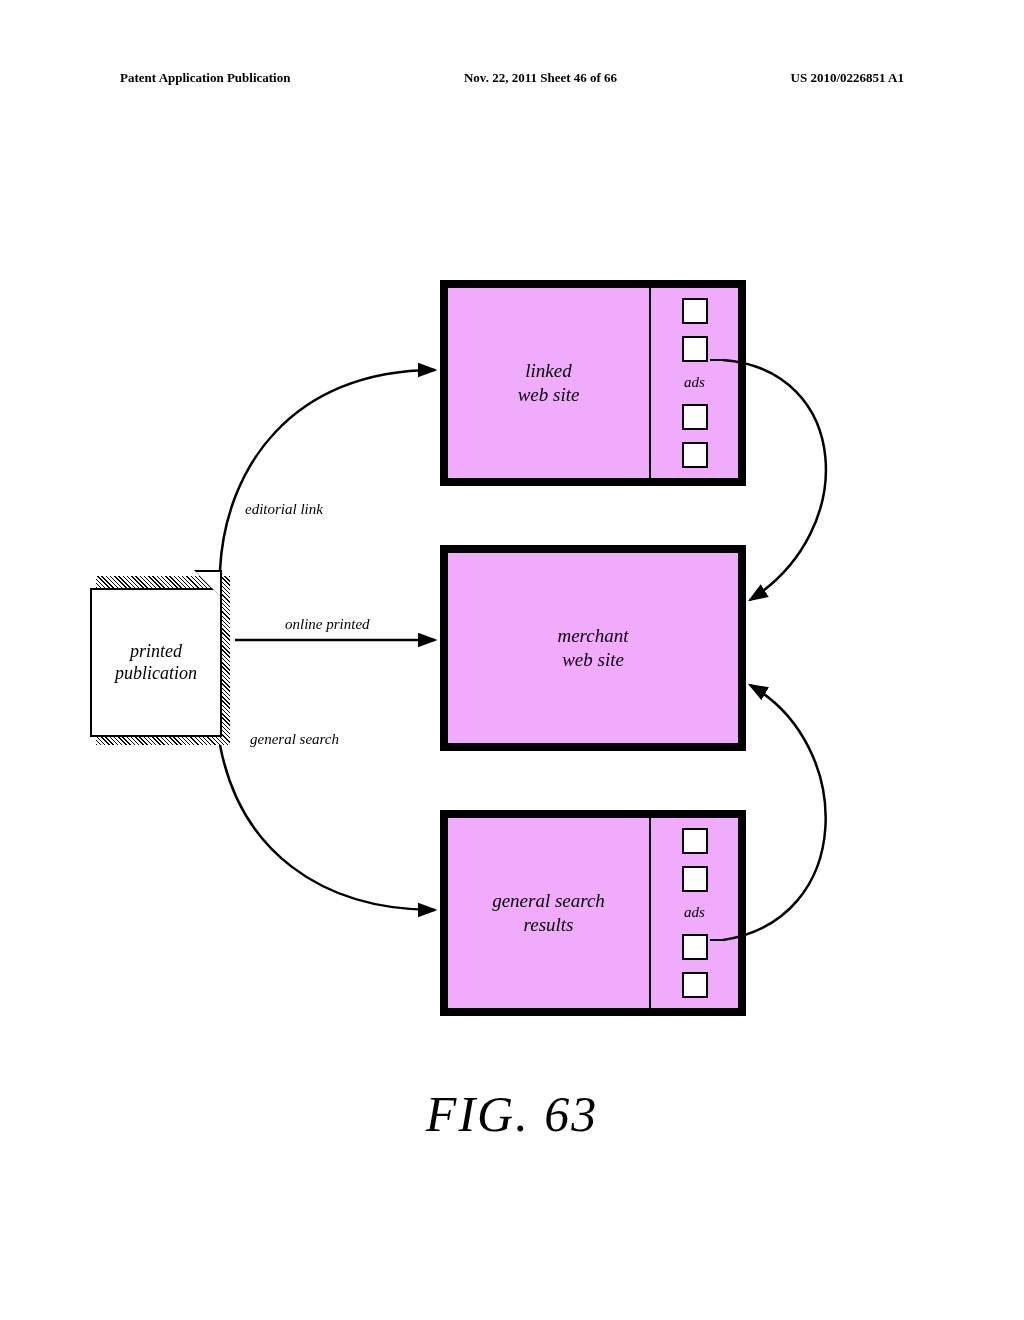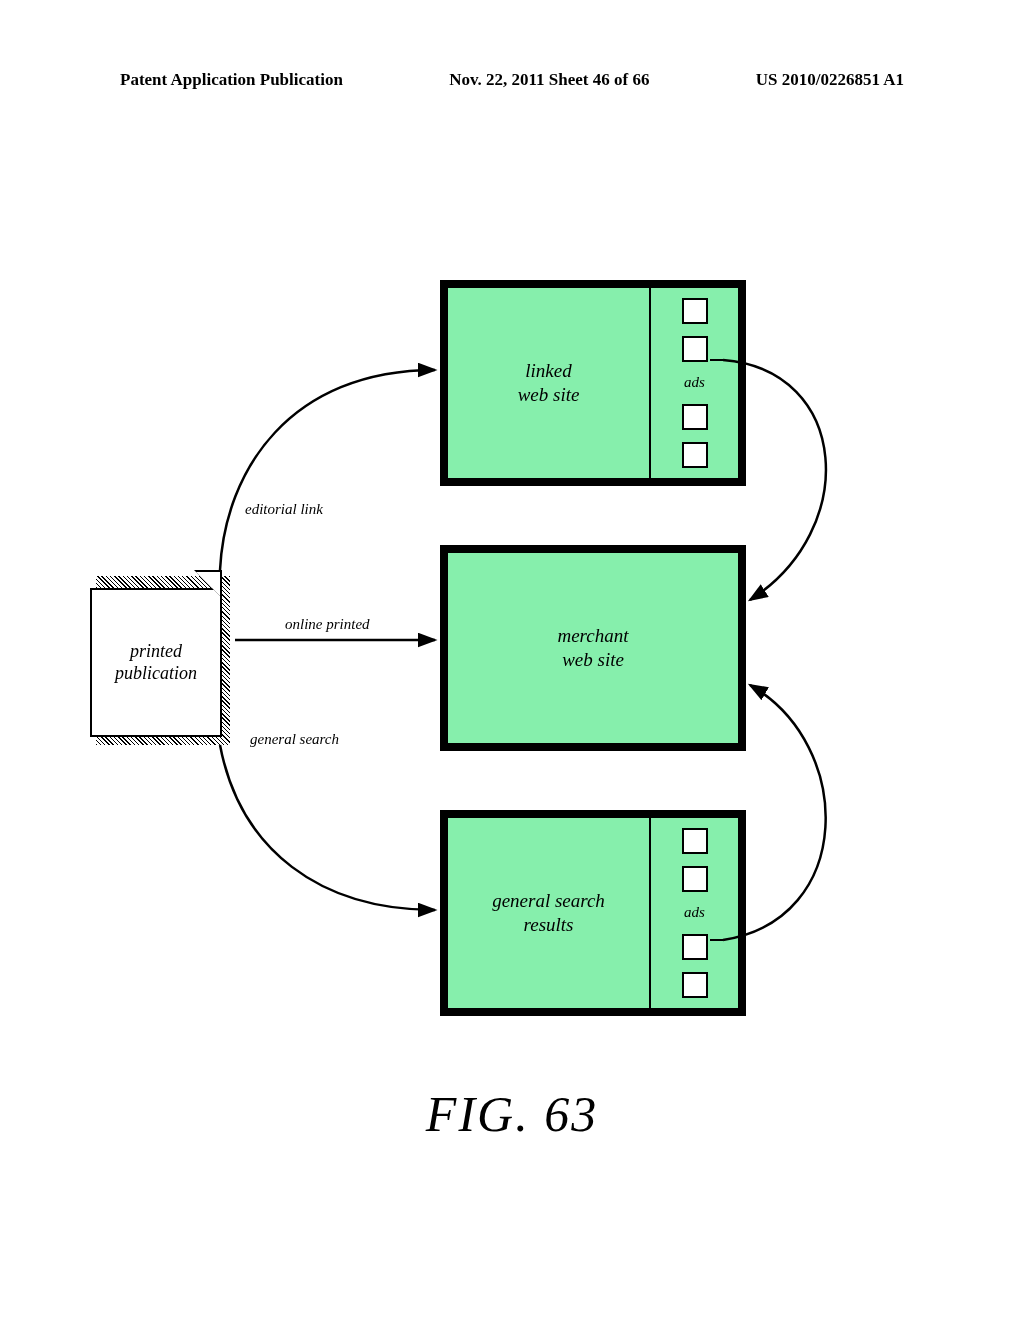--- a/index.html
+++ b/index.html
@@ -9,36 +9,36 @@
     font-family: "Times New Roman", serif;
     width: 1024px;
     height: 1320px;
     position: relative;
   }
   .header {
     position: absolute;
     top: 70px;
     left: 120px;
     right: 120px;
-    font-size: 17px;
+    font-size: 13px;
     font-weight: bold;
     display: flex;
     justify-content: space-between;
   }
   .diagram {
     position: absolute;
     top: 270px;
     left: 90px;
     width: 830px;
     height: 800px;
   }
   .box {
     position: absolute;
     border: 8px solid #000;
-    background: #86efac;
+    background: #f0abfc;
   }
   .box-inner {
     position: absolute;
     inset: 0;
     display: flex;
   }
   .box-main {
     flex: 1;
     display: flex;
     align-items: center;

